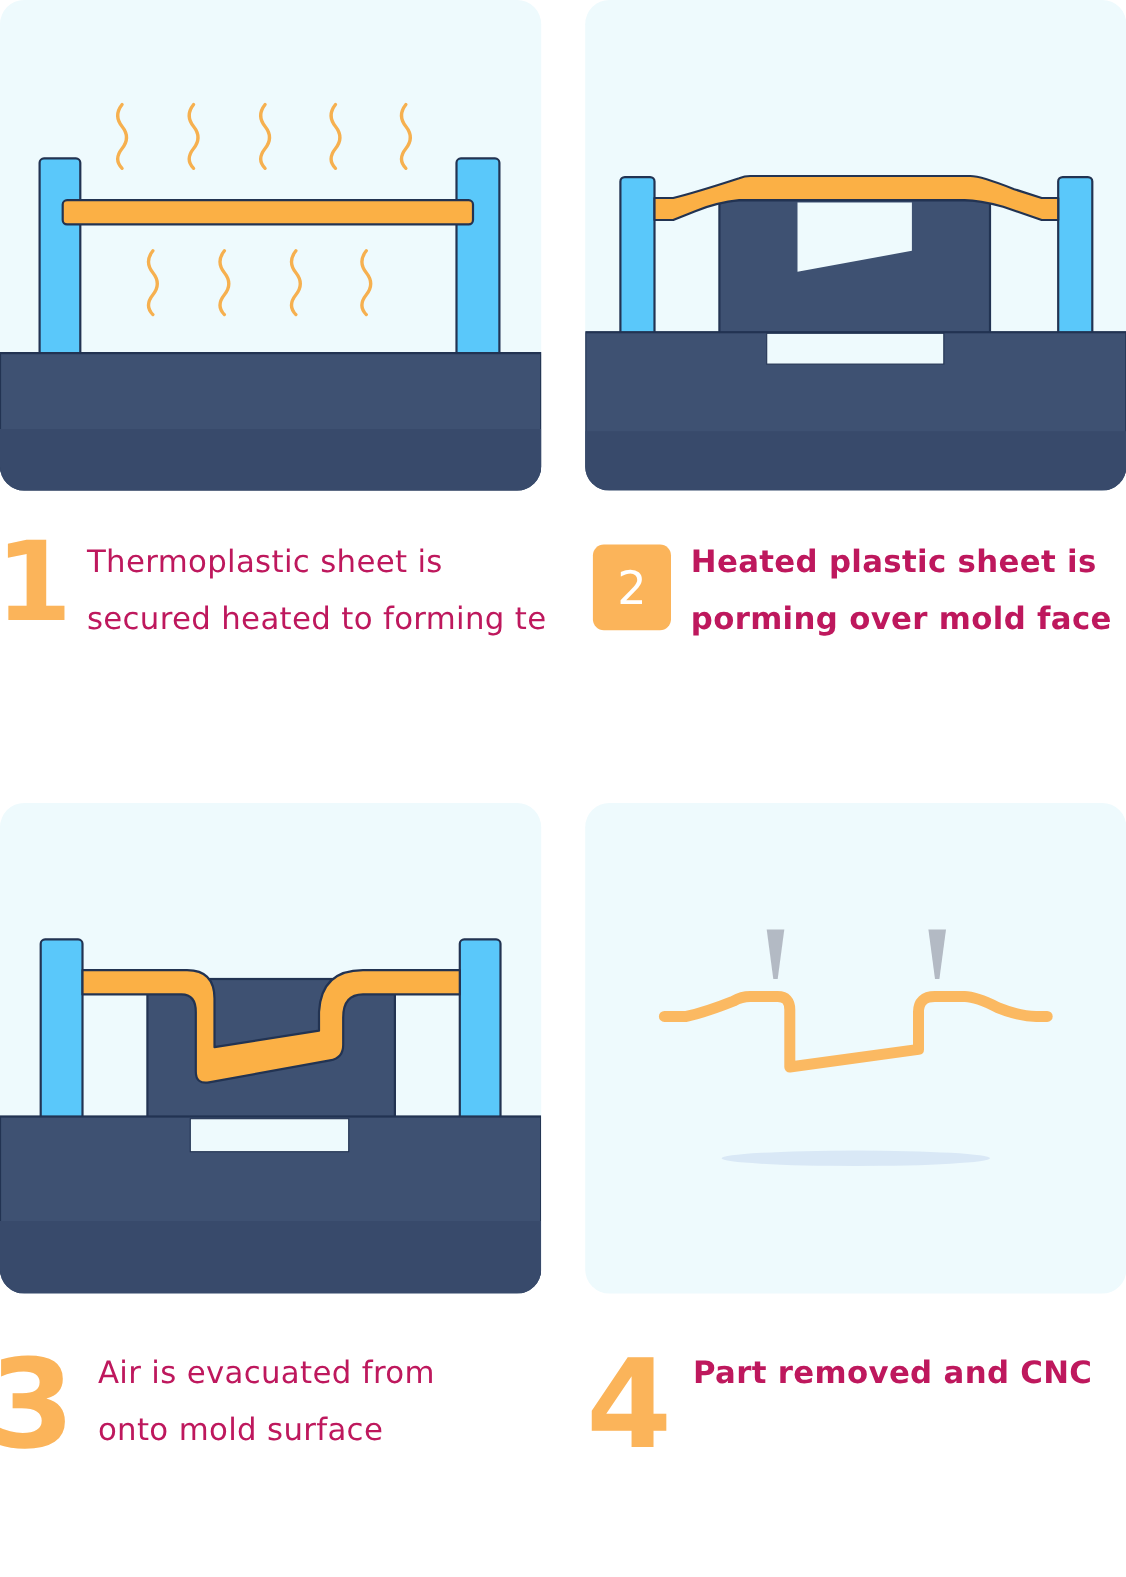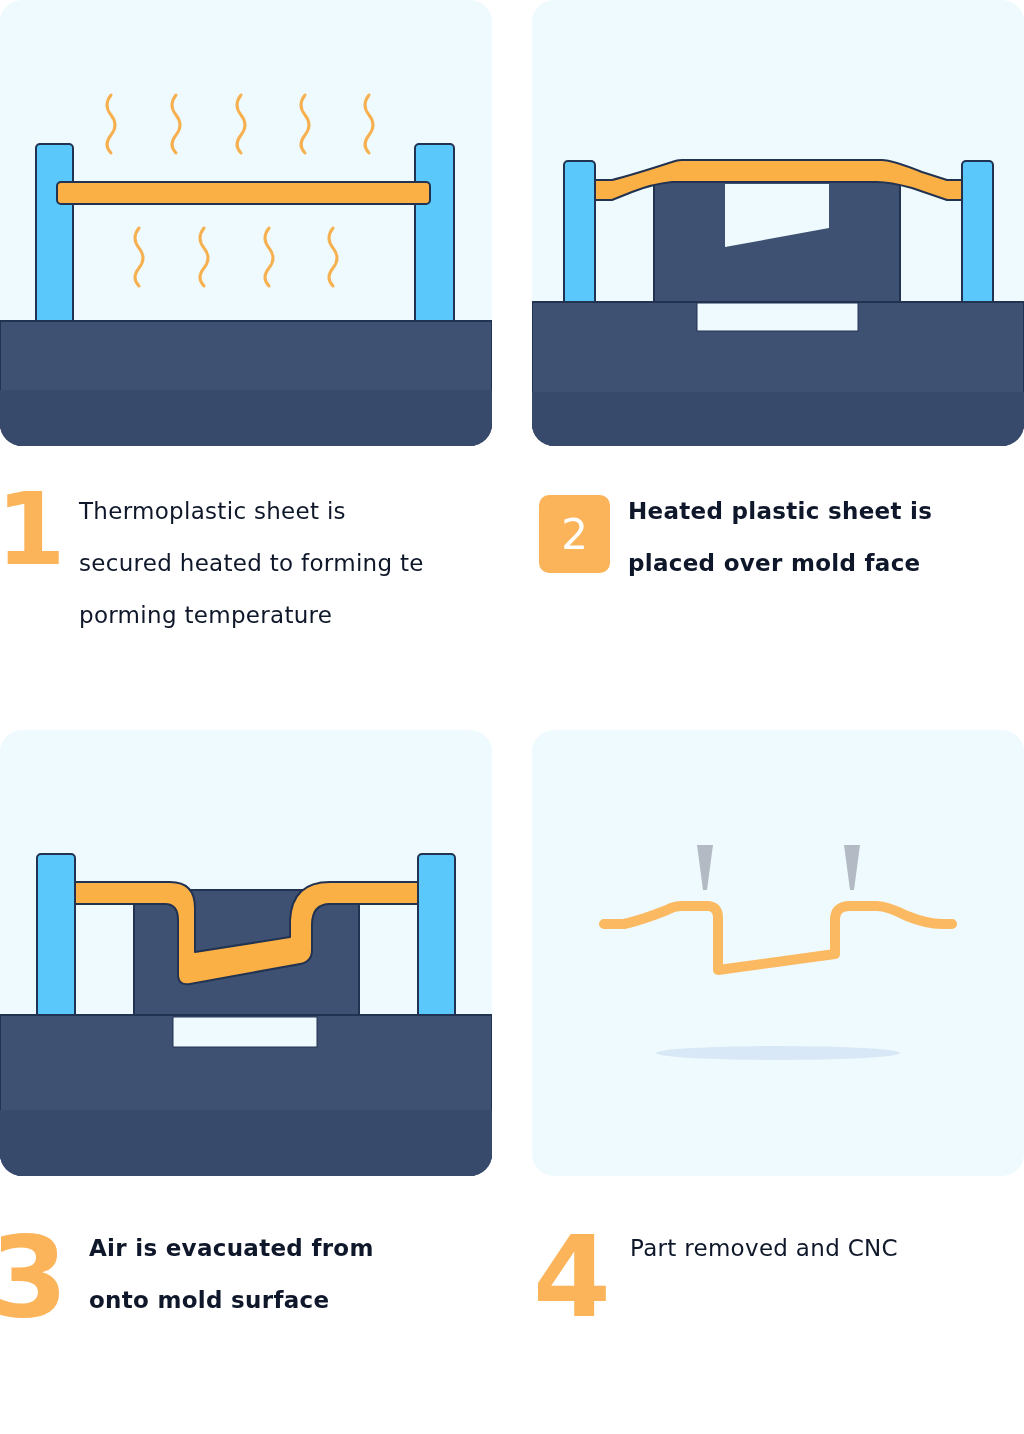--- a/index.html
+++ b/index.html
@@ -1,19 +1,19 @@
 <!DOCTYPE html>
 <html><head>
 <meta charset="utf-8">
 <style>
   html, body { margin:0; padding:0; background:#ffffff; }
   body { width:1024px; height:1434px; position:relative; overflow:hidden; font-family:"DejaVu Sans", sans-serif; }
   .panel { position:absolute; border-radius:22px; overflow:hidden; background:#eefafd; }
   .panel svg { position:absolute; left:0; top:0; }
-  .caption { position:absolute; color:#0f172a; font-size:23px; line-height:52px; letter-spacing:0.3px; white-space:nowrap; }
+  .caption { position:absolute; color:#be185d; font-size:28px; line-height:52px; letter-spacing:0.3px; white-space:nowrap; }
   .num { position:absolute; color:#fbb45a; font-family:"DejaVu Sans", sans-serif; font-weight:bold; }
   .num-box { position:absolute; background:#fbb45a; border-radius:10px; color:#ffffff; display:flex; align-items:center; justify-content:center; font-size:42px; }
 </style>
 </head>
 <body>
 
 <div class="panel" style="left:0;top:0;width:492px;height:446px;">
   <svg width="492" height="446" viewBox="0 0 492 446">
 
     <g fill="none" stroke="#f6b04f" stroke-width="3" stroke-linecap="round">
@@ -51,29 +51,28 @@
     <rect x="165" y="303" width="161" height="28" fill="#eefafd" stroke="#223352" stroke-width="1"></rect>
 
     <path d="M63 180 L80 180 Q100 175 140 162 Q145 160 150 160 L350 160 Q360 160 390 172 L415 180 L430 180 L430 200 L415 200 L380 188 Q358 182 345 182 L140 182 Q120 184 100 192 L80 200 L63 200 Z" fill="#fbb045" stroke="#223352" stroke-width="2" stroke-linejoin="round"></path>
   </svg>
 </div>
 
 <div class="num" style="left:-4px;top:470px;font-size:100px;line-height:120px;">1</div>
 <div class="caption" style="left:79px;top:485px;">
   <div>Thermoplastic sheet is</div>
   <div>secured heated to forming te</div>
-  <div>porming temperature</div>
 </div>
 
 <div class="num-box" style="left:539px;top:495px;width:71px;height:78px;">
   <span>2</span>
 </div>
 <div class="caption" style="left:628px;top:485px;font-weight:bold;">
   <div>Heated plastic sheet is</div>
-  <div>placed over mold face</div>
+  <div>porming over mold face</div>
 </div>
 
 <div class="panel" style="left:0;top:730px;width:492px;height:446px;">
   <svg width="492" height="446" viewBox="0 0 492 446">
     <rect x="37" y="124" width="38" height="170" rx="4" fill="#5ac8fa" stroke="#223352" stroke-width="2"></rect>
     <rect x="418" y="124" width="37" height="170" rx="4" fill="#5ac8fa" stroke="#223352" stroke-width="2"></rect>
     <rect x="134" y="160" width="225" height="130" fill="#3e5172" stroke="#223352" stroke-width="2"></rect>
     <rect x="0" y="285" width="492" height="161" fill="#3e5172" stroke="#223352" stroke-width="2"></rect>
     <rect x="0" y="380" width="492" height="66" fill="#384a6b"></rect>
     <rect x="173" y="287" width="144" height="30" fill="#eefafd" stroke="#223352" stroke-width="1"></rect>
@@ -84,21 +83,21 @@
 <div class="panel" style="left:532px;top:730px;width:492px;height:446px;">
   <svg width="492" height="446" viewBox="0 0 492 446">
     <polygon points="165,115 181,115 175,160 171,160" fill="#b3bac4"></polygon>
     <polygon points="312,115 328,115 322,160 318,160" fill="#b3bac4"></polygon>
     <path d="M72 194 L92 194 Q110 190 135 180 Q142 176 150 176 L175 176 Q186 176 186 188 L186 240 L303 224 L303 190 Q303 176 318 176 L345 176 Q355 176 375 186 Q395 194 410 194 L420 194" fill="none" stroke="#fbb962" stroke-width="10" stroke-linejoin="round" stroke-linecap="round"></path>
     <ellipse cx="246" cy="323" rx="122" ry="7" fill="#d9e8f6"></ellipse>
   </svg>
 </div>
 
 <div class="num" style="left:-10px;top:1212px;font-size:112px;line-height:130px;">3</div>
-<div class="caption" style="left:89px;top:1222px;font-weight:bold;">
+<div class="caption" style="left:89px;top:1222px;">
   <div>Air is evacuated from</div>
   <div>onto mold surface</div>
 </div>
 
 <div class="num" style="left:533px;top:1212px;font-size:112px;line-height:130px;">4</div>
-<div class="caption" style="left:630px;top:1222px;">
+<div class="caption" style="left:630px;top:1222px;font-weight:bold;">
   <div>Part removed and CNC</div>
 </div>
 
 </body></html>

